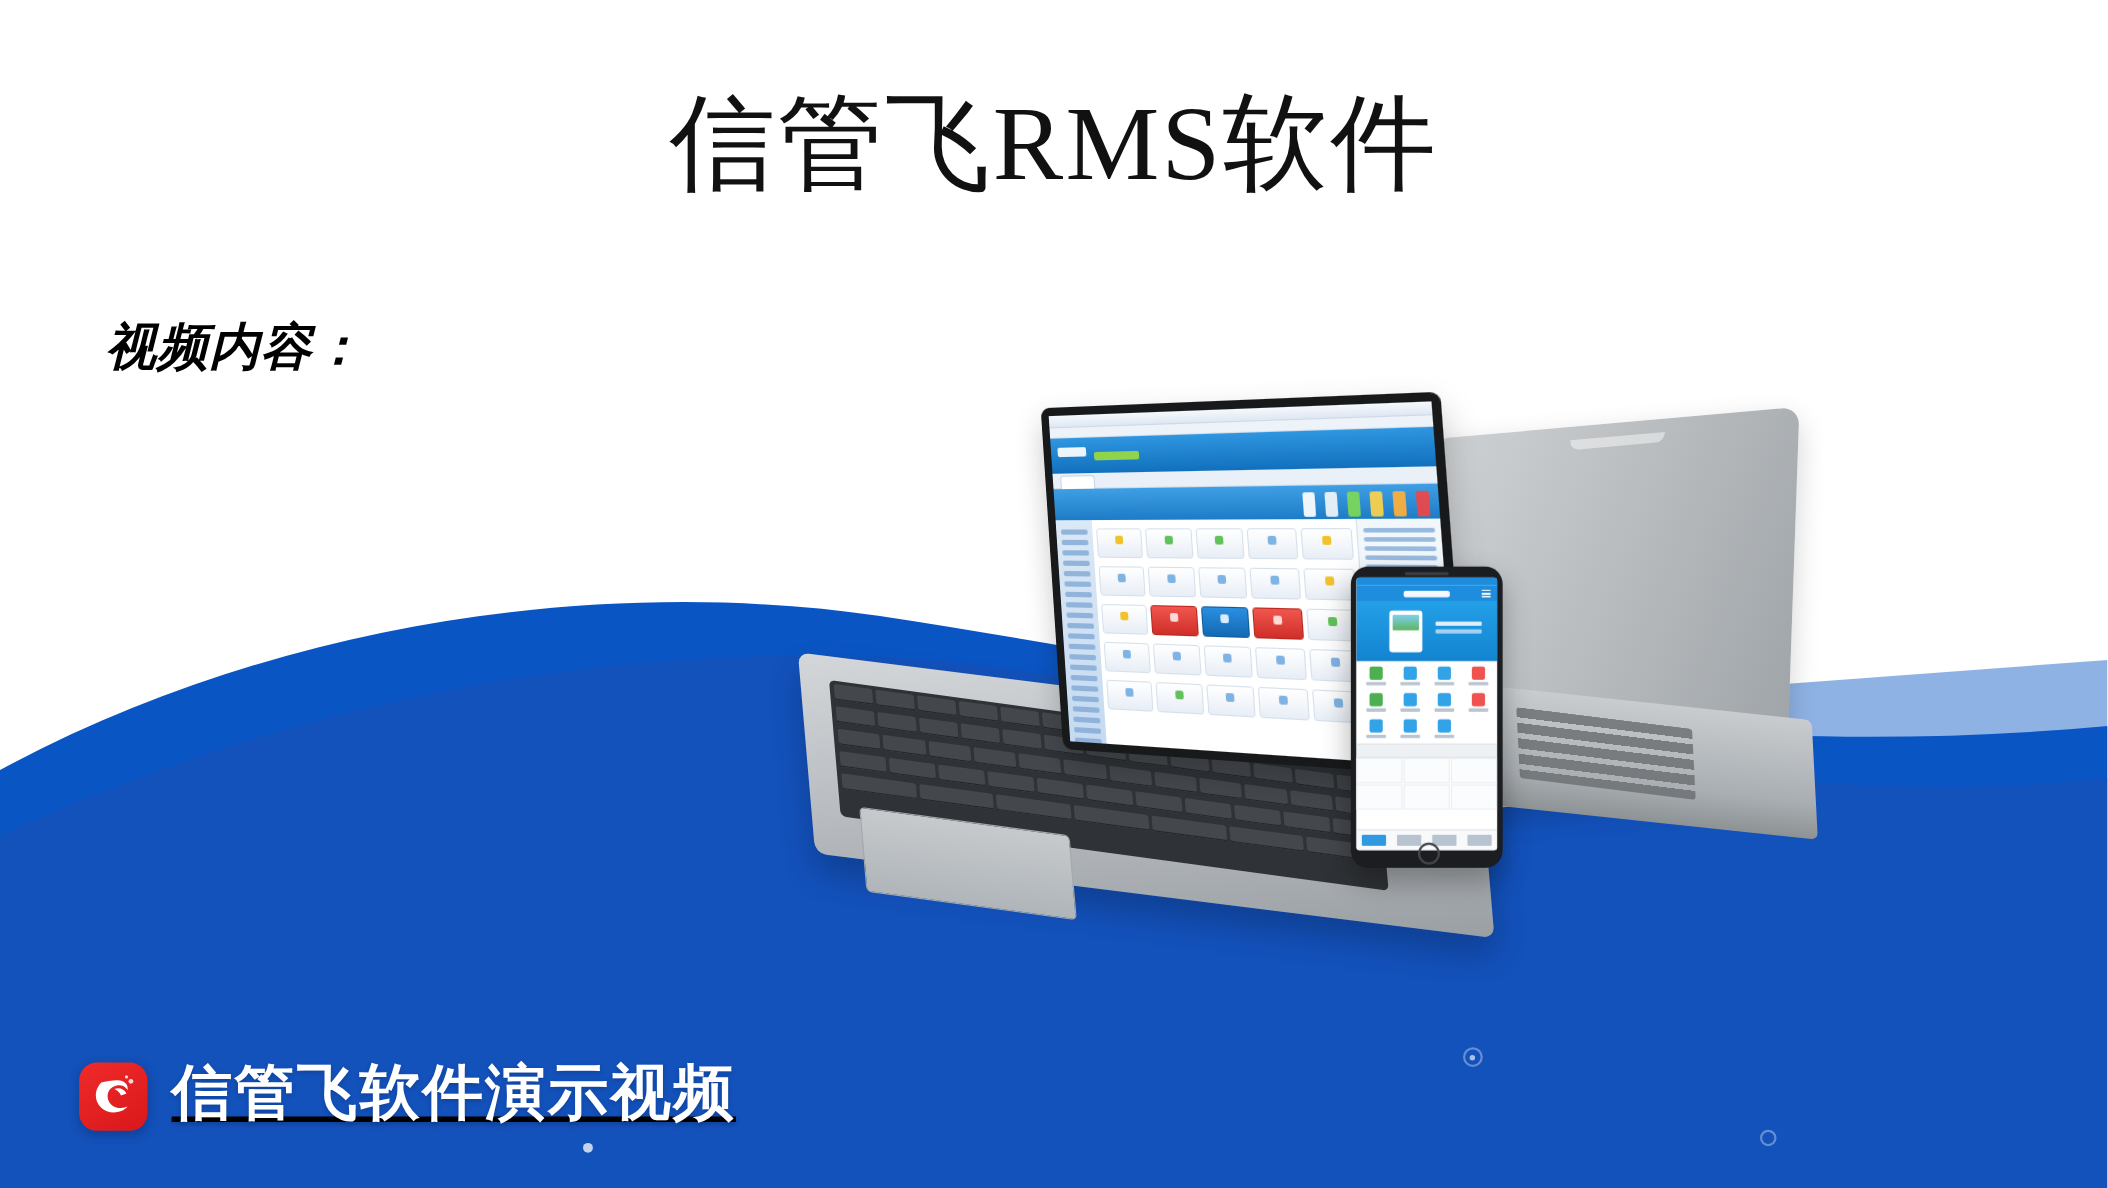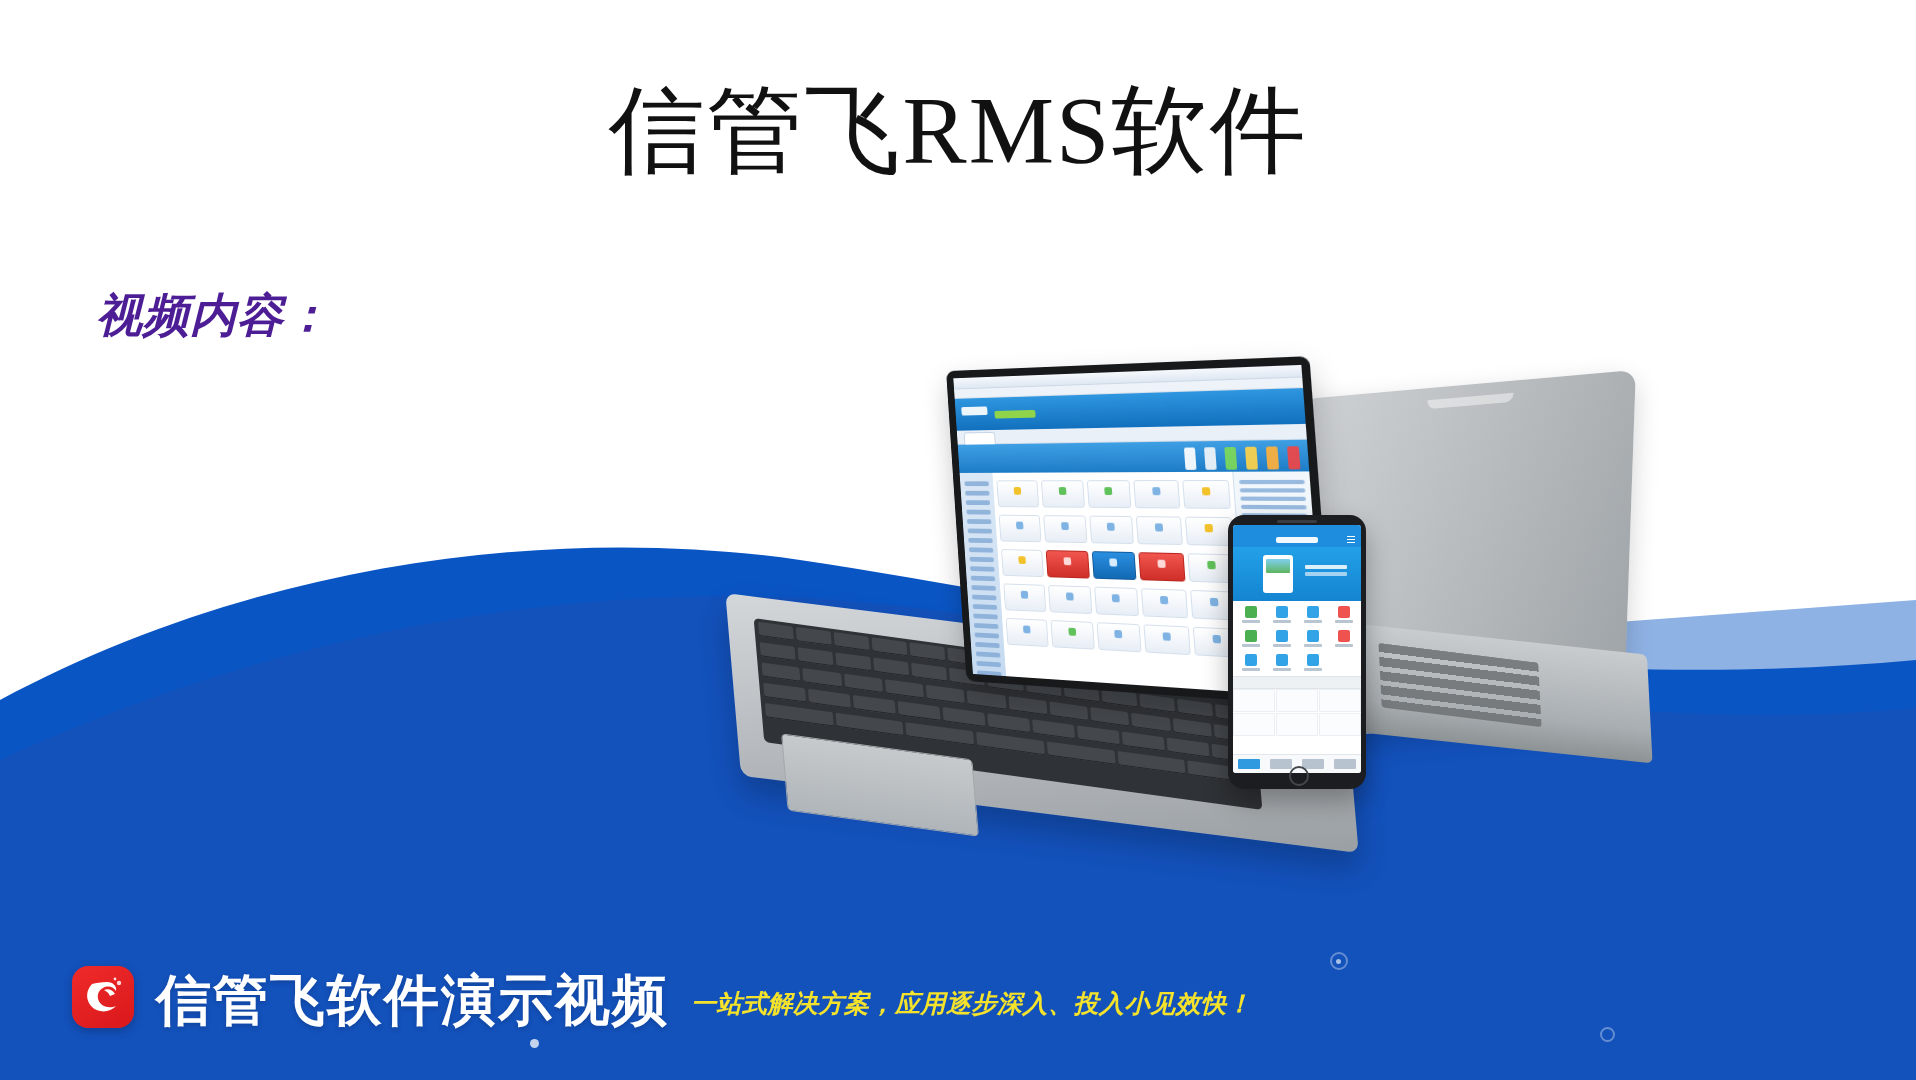--- a/index.html
+++ b/index.html
@@ -28,21 +28,21 @@
     letter-spacing:2px;
     color:#111111;
     white-space:nowrap;
   }
 
   
   .subtitle-block{
     position:absolute;
     left:96px;
     top:278px;
-    color:#4c1d95;
+    color:#000000;
     font-style:italic;
     font-weight:600;
     font-size:46px;
     line-height:1.62;
     letter-spacing:1px;
     white-space:nowrap;
   }
   .subtitle-line-2{padding-left:86px;}
 
   
@@ -166,21 +166,21 @@
   .p-grid .pi.g::before{background:#4caf50;}
   .p-grid .pi.r::before{background:#ef5350;}
   .p-sec{height:11px;background:#eef1f4;border-top:1px solid #dfe4e9;border-bottom:1px solid #dfe4e9;}
   .p-cards{background:#fff;flex:1;display:grid;grid-template-columns:repeat(3,1fr);grid-auto-rows:23px;gap:1px;}
   .p-cards div{background:#fbfcfd;border:1px solid #eceff2;}
   .p-tab{height:18px;background:#f7f9fb;border-top:1px solid #e2e7ec;display:flex;}
   .p-tab span{flex:1;margin:4px 5px;background:#b7c3cf;border-radius:1px;height:10px;}
   .p-tab span:first-child{background:#2f9ae0;}
 
   
-  .footer{position:absolute;left:72px;bottom:52px;display:flex;align-items:flex-end;gap:22px;}
+  .footer{position:absolute;left:72px;bottom:52px;display:flex;align-items:flex-start;gap:22px;text-decoration:underline;}
   .brand-logo{
     width:62px;height:62px;border-radius:16px;
     background:linear-gradient(150deg,#ef2a2a,#d9181b);
     position:relative;flex:none;
     box-shadow:0 3px 10px rgba(0,0,0,.22);
   }
   .brand-logo svg{position:absolute;left:0;top:0;}
   .brand-name{
     font-size:55px;font-weight:700;color:#ffffff;letter-spacing:2px;
     white-space:nowrap;line-height:1;
@@ -458,16 +458,15 @@
   <div class="footer">
     <div class="brand-logo">
       <svg width="62" height="62" viewBox="0 0 62 62" aria-hidden="true">
         <path d="M20 18 C14 24 13 34 20 41 C26 47 38 47 44 40 C40 42 33 42 29 38 C24 33 25 25 31 22 C36 19 42 21 44 25 C45 20 41 16 35 16 C29 16 24 17 20 18 Z" fill="#ffffff"></path>
         <path d="M32 24 C36 22 41 24 43 28 L38 30 C37 27 34 25 32 24 Z" fill="#ffffff"></path>
         <circle cx="47" cy="17" r="2.2" fill="#ffd9d9"></circle>
         <circle cx="43" cy="13" r="1.4" fill="#ffd9d9"></circle>
       </svg>
     </div>
     <div class="brand-name">信管飞软件演示视频</div>
-    <div class="brand-tagline">一站式解决方案，应用逐步深入、投入小见效快！</div>
   </div>
 
 </div>
 
 </body></html>

